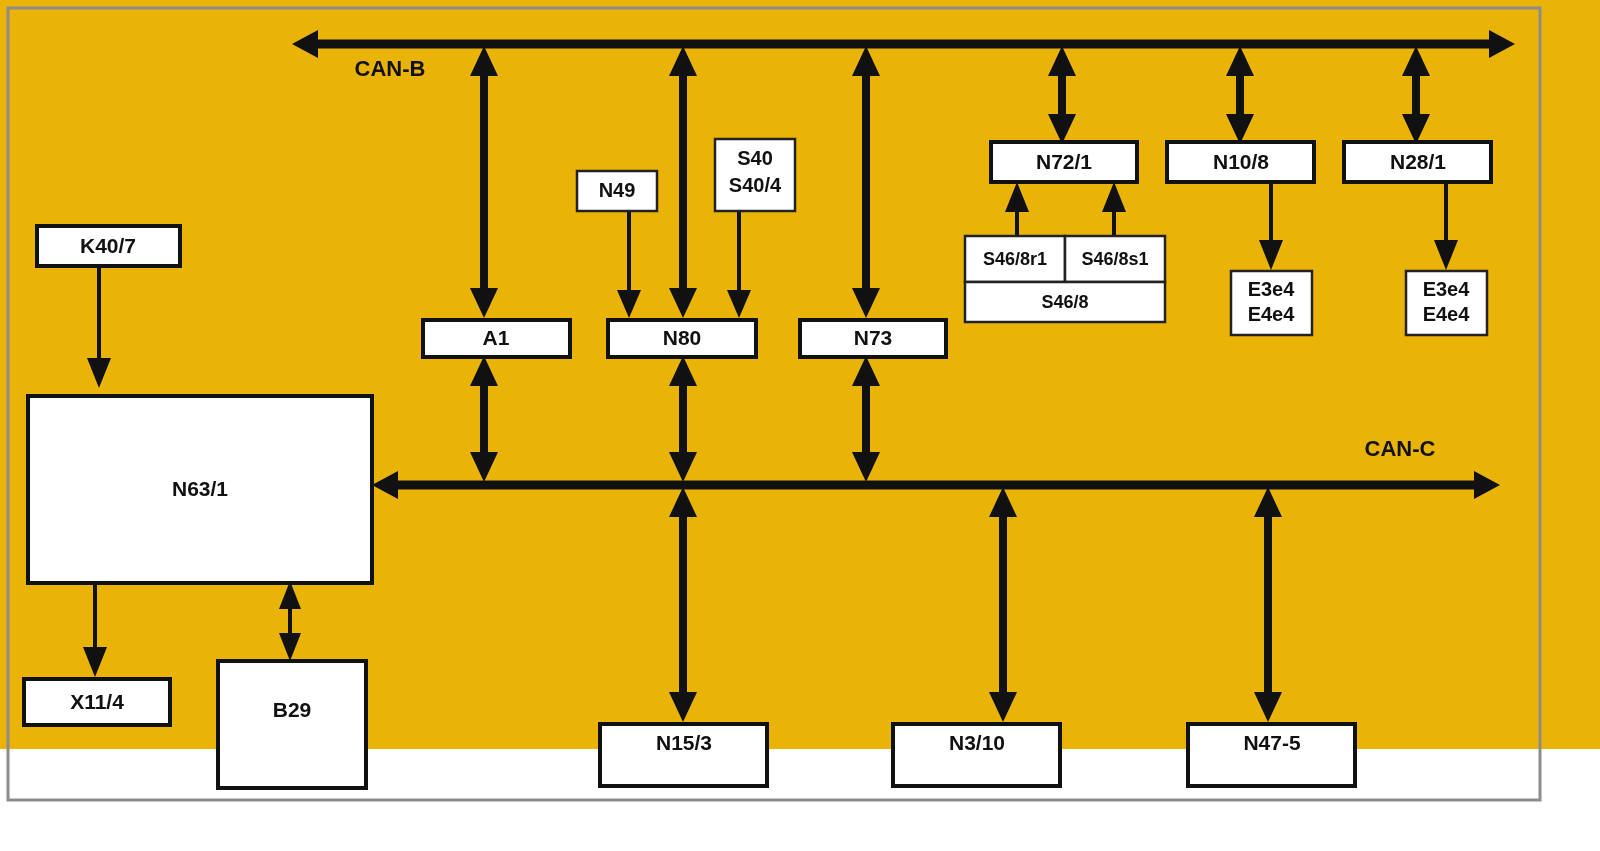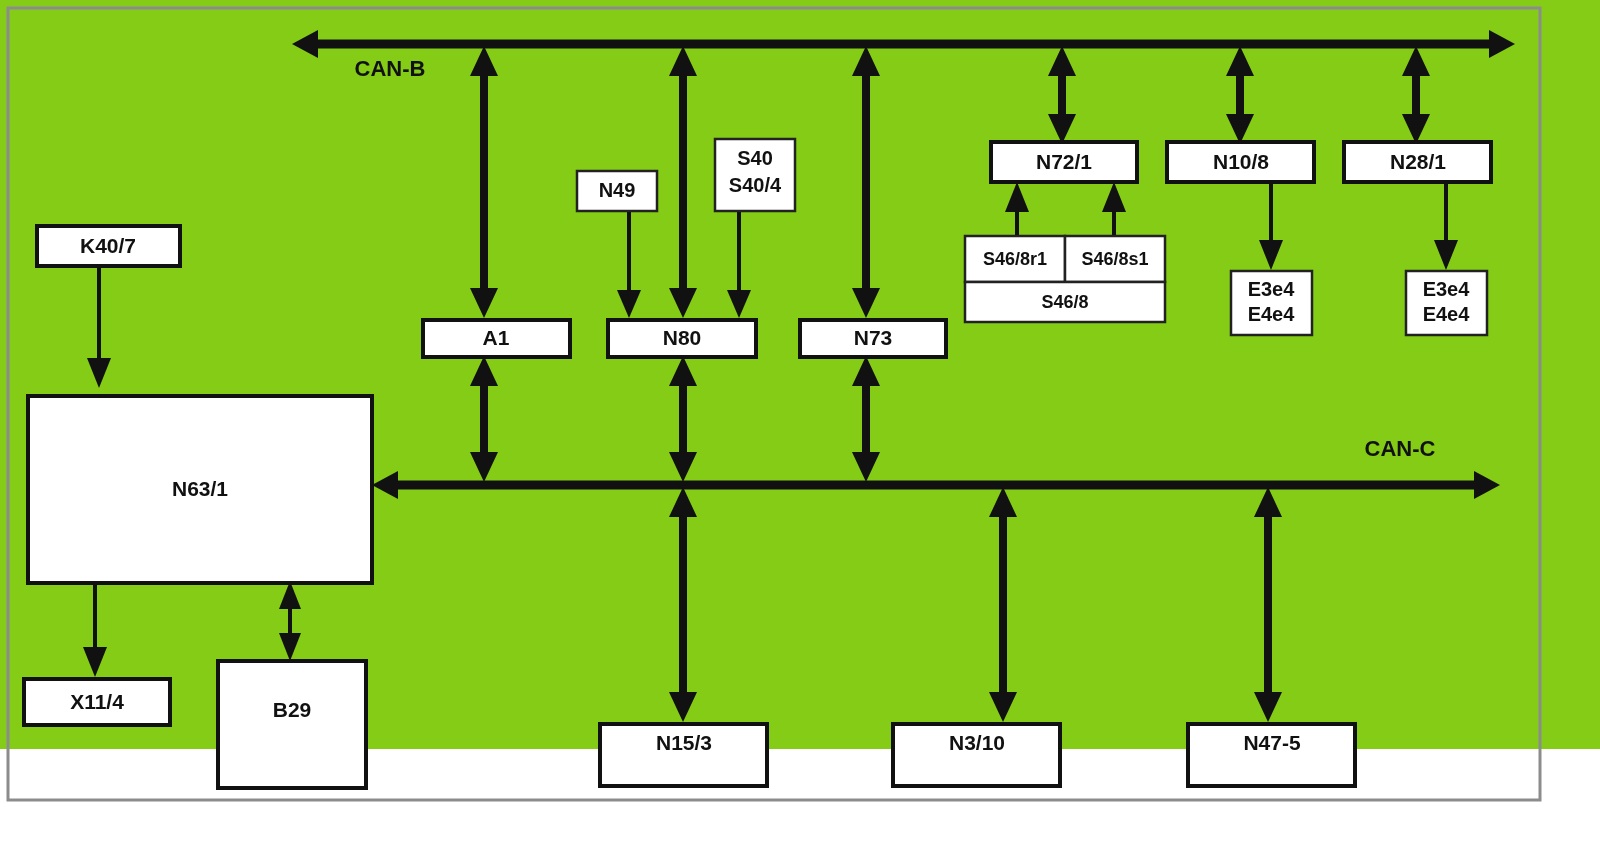--- a/index.html
+++ b/index.html
@@ -10,21 +10,21 @@
   body {
     width: 1600px;
     height: 851px;
     font-family: "Liberation Sans", sans-serif;
     overflow: hidden;
   }
   #canvas {
     position: relative;
     width: 1600px;
     height: 749px;
-    background: #84cc16;
+    background: #eab308;
   }
   #diagram-svg {
     position: absolute;
     left: 0;
     top: 0;
     width: 1600px;
     height: 851px;
     display: block;
   }
   .outer-frame {

